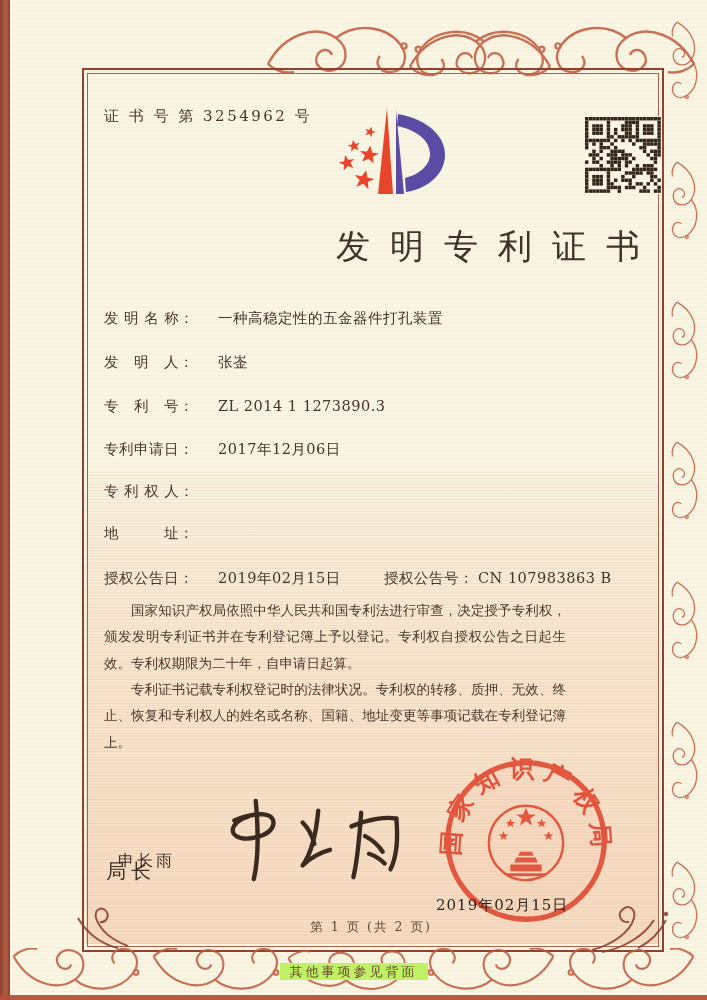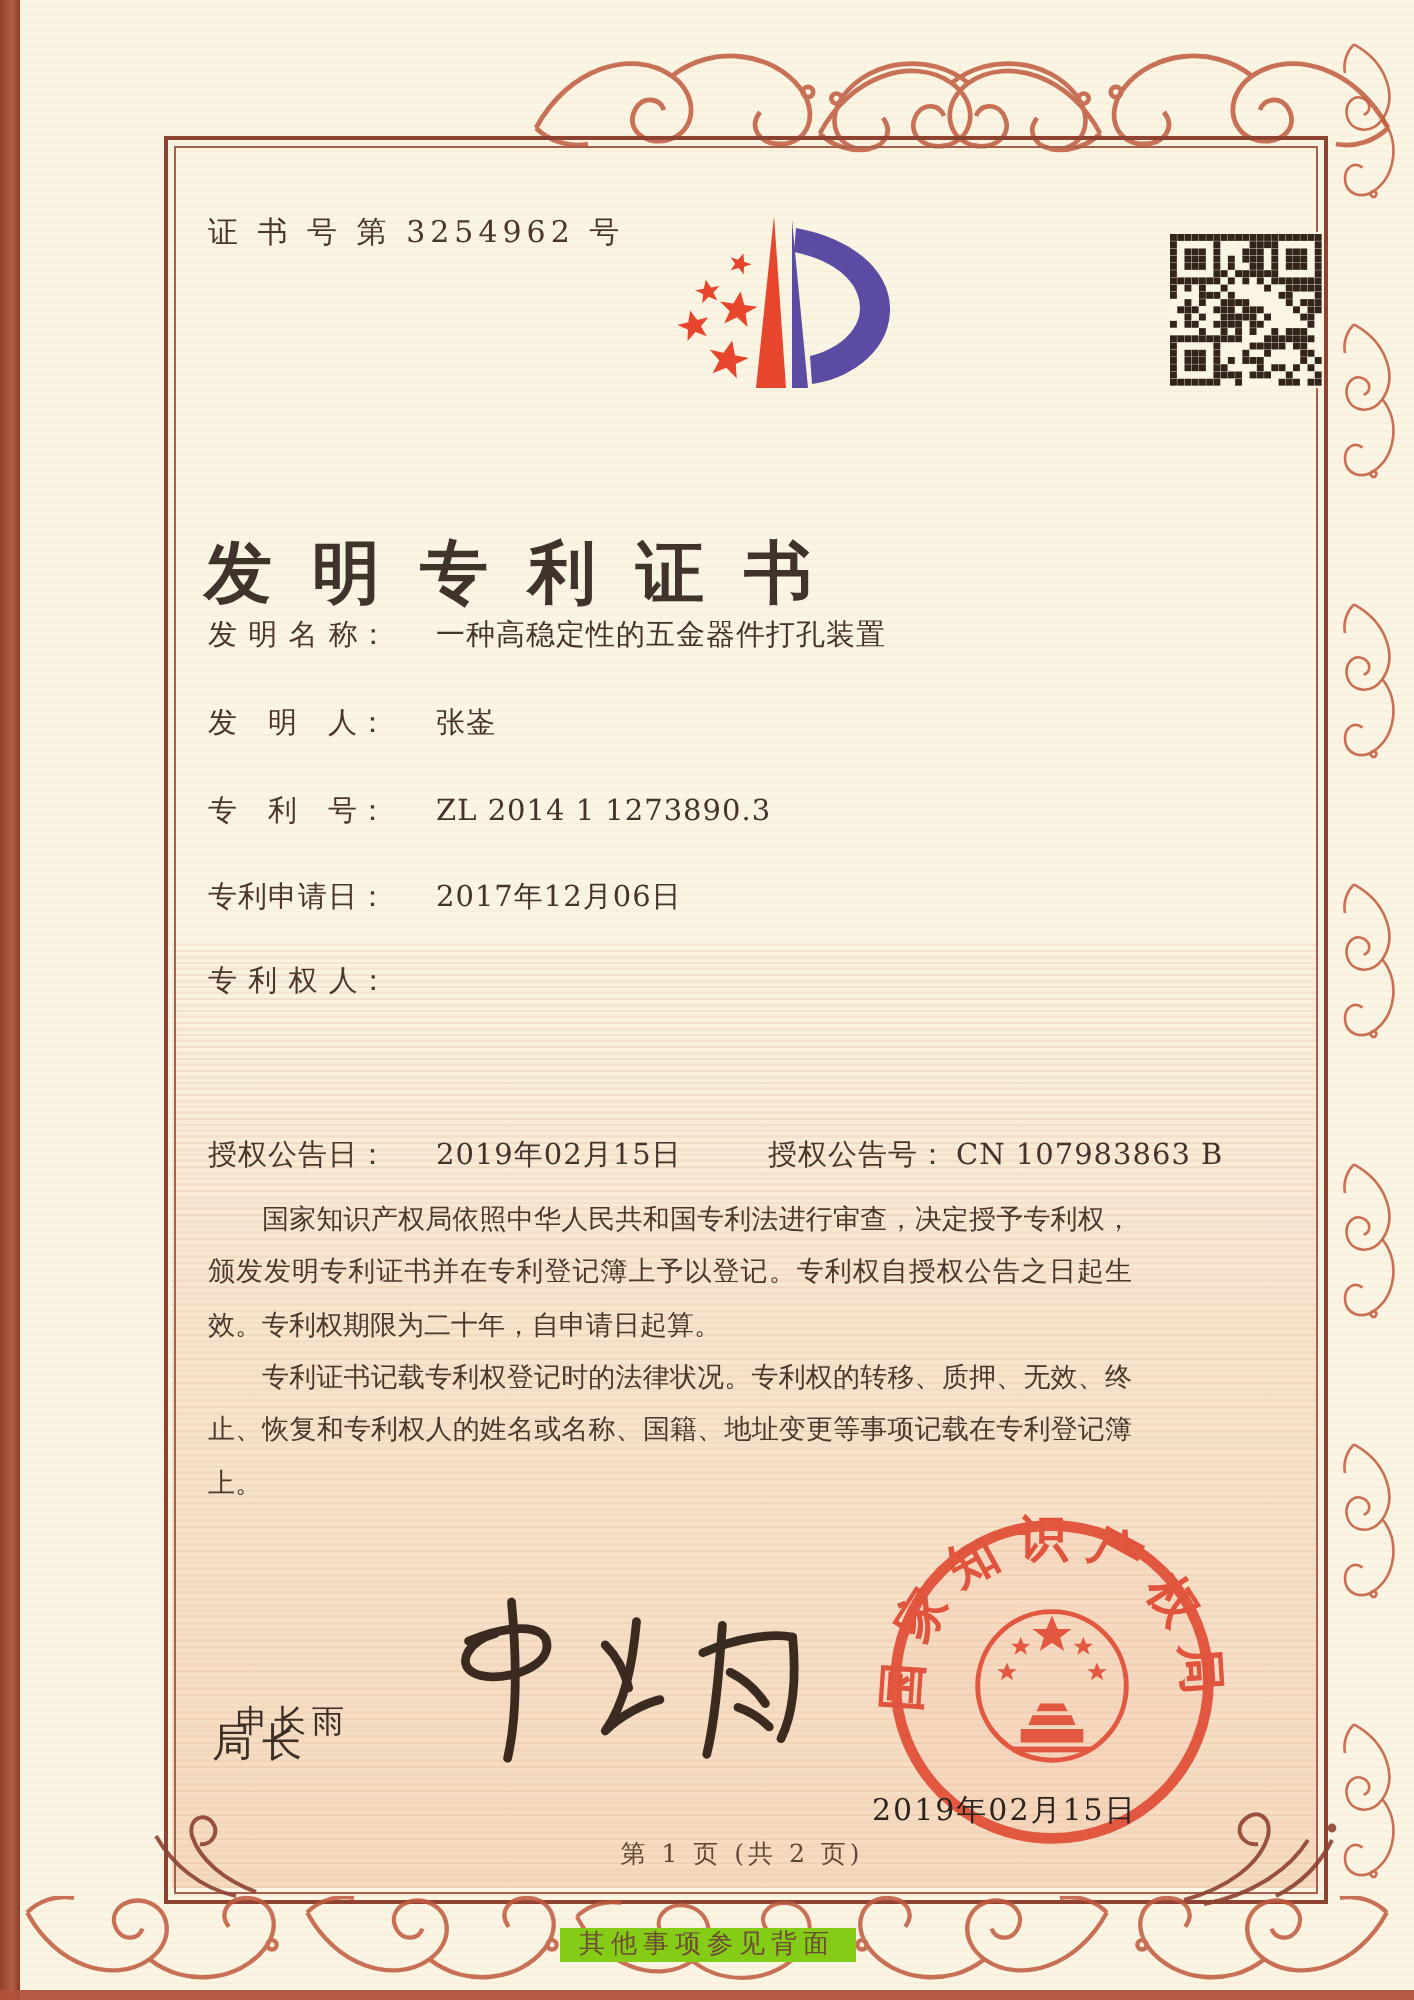--- a/index.html
+++ b/index.html
@@ -18,42 +18,42 @@
   
   .frame{position:absolute;left:82px;top:68px;width:578px;height:880px;border:2.5px solid #8e4231;z-index:1;}
   .frame-inner{position:absolute;inset:3px;border:1px solid #a8604a;}
   .tint{position:absolute;left:86px;top:470px;width:572px;height:474px;z-index:0;
     background:linear-gradient(180deg,rgba(243,207,176,0) 0%,rgba(243,205,172,.38) 40%,rgba(240,198,164,.55) 100%),
     repeating-linear-gradient(0deg,rgba(214,138,106,.14) 0 1px,transparent 1px 3px);}
   
   .certno{position:absolute;left:104px;top:107px;font-size:15px;letter-spacing:2.5px;color:#4a362b;z-index:2;}
   .logo{position:absolute;left:318px;top:98px;z-index:2;}
   .qr{position:absolute;left:584px;top:116px;z-index:2;}
-  .title{position:absolute;left:82px;top:224px;width:578px;text-align:left;font-size:34px;font-weight:bold;
-    letter-spacing:20px;text-indent:20px;color:#40332a;z-index:2;margin-top:40px;}
+  .title{position:absolute;left:82px;top:224px;width:578px;text-align:right;font-size:34px;font-weight:normal;
+    letter-spacing:20px;text-indent:20px;color:#40332a;z-index:2;}
   .row{position:absolute;left:104px;display:flex;width:545px;font-size:14.5px;color:#44332a;letter-spacing:.5px;line-height:1.7;z-index:2;}
   .row .lab{width:114px;flex:none;color:#4a362b;}
   .row .val{flex:1;}
   .row .gval{width:154px;flex:none;}
   .row .lab2{flex:none;margin-left:12px;color:#4a362b;}
   .row .val2{flex:none;margin-left:4px;}
   .r1{top:306px}.r2{top:350px}.r3{top:394px}.r4{top:437px}.r5{top:479px}.r6{top:521px}.r7{top:566px}
   .bodytext{position:absolute;left:104px;top:597px;width:462px;font-size:13.5px;line-height:1.95;
     color:#4a382c;text-align:justify;z-index:2;}
   .bodytext p{margin:0;text-indent:2em;}
   .signer-title{position:absolute;left:106px;top:858px;font-size:20px;letter-spacing:5px;color:#3c2f26;z-index:2;}
   .signer-name{position:absolute;left:106px;top:851px;font-size:16px;letter-spacing:3px;color:#3c2f26;z-index:2;margin-left:12px;}
   .signature{position:absolute;left:205px;top:792px;z-index:2;}
   .seal{position:absolute;left:438px;top:753px;opacity:.9;z-index:2;}
   .sealdate{position:absolute;left:436px;top:896px;font-size:15px;letter-spacing:1px;color:#2b241e;z-index:3;}
   .pageinfo{position:absolute;left:82px;top:919px;width:578px;text-align:center;font-size:12.5px;
     color:#5f4636;letter-spacing:2px;z-index:2;}
   .backnote{position:absolute;left:0;top:963px;width:707px;text-align:center;font-size:13px;
     color:#6d4a36;letter-spacing:3px;z-index:3;}
-  .backnote span{background:#84cc16;padding:1px 10px;}
+  .backnote span{background:#bef264;padding:1px 10px;}
   .corner-br{position:absolute;left:588px;top:898px;z-index:2;}
   .corner-bl{position:absolute;left:70px;top:900px;z-index:2;transform:scaleX(-1);}
 </style>
 </head>
 <body>
 
 <div class="page">
 
   <svg width="0" height="0" style="position:absolute">
     <defs>
@@ -400,20 +400,21 @@
     <span class="val">ZL 2014 1 1273890.3</span>
   </div>
   <div class="row r4">
     <span class="lab">专利申请日：</span>
     <span class="val">2017年12月06日</span>
   </div>
   <div class="row r5">
     <span class="lab">专 利 权 人：</span>
   </div>
   <div class="row r6">
+    <span class="lab">地　　　址：</span>
   </div>
   <div class="row r7">
     <span class="lab">授权公告日：</span>
     <span class="gval">2019年02月15日</span>
     <span class="lab2">授权公告号：</span>
     <span class="val2">CN 107983863 B</span>
   </div>
 
   <div class="bodytext">
     <p>国家知识产权局依照中华人民共和国专利法进行审查，决定授予专利权，颁发发明专利证书并在专利登记簿上予以登记。专利权自授权公告之日起生效。专利权期限为二十年，自申请日起算。</p>

